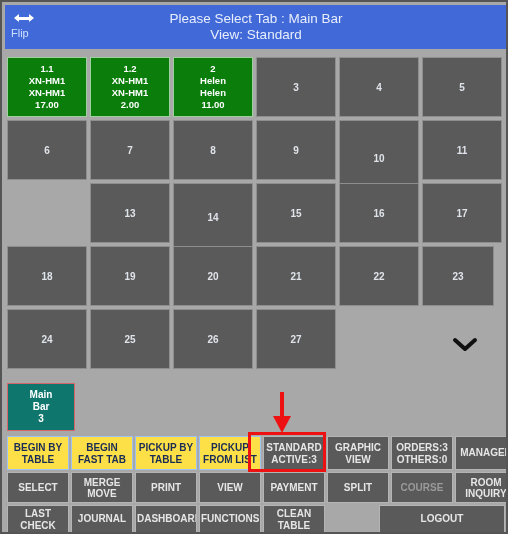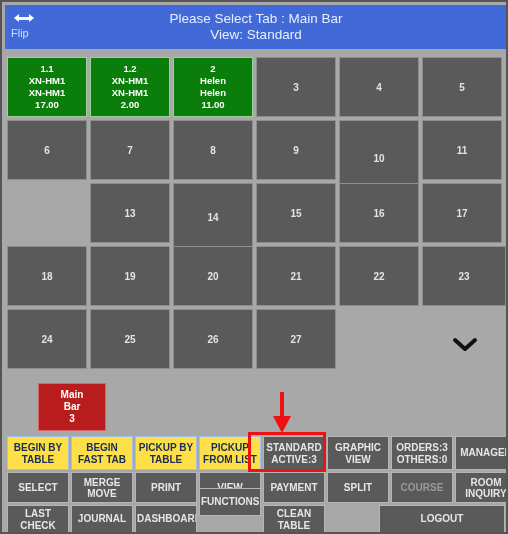--- a/index.html
+++ b/index.html
@@ -115,30 +115,29 @@
   
   #tab-strip {
     position: absolute;
     left: 5px; top: 381px;
     width: 498px; height: 52px;
   }
   .tab-btn {
     position: absolute;
     left: 0; top: 0;
     width: 68px; height: 48px;
-    background: #b91c1c;
+    background: #0f766e;
     border: 1px solid #d4666a;
     box-sizing: border-box;
     color: #ffffff;
     font-size: 10px;
     font-weight: bold;
     line-height: 12px;
     text-align: center;
     cursor: pointer;
-    margin-left: 31px;
   }
   .tab-btn .tl {
     position: absolute; left:0; right:0; top: 50%;
     transform: translateY(-50%);
   }
 
   
   .bbtn {
     position: absolute;
     box-sizing: border-box;
@@ -277,21 +276,21 @@
       </div>
       <div class="cell" style="left: 166px; top: 189px; width: 80px; height: 60px;">
         <div class="num-only">20</div>
       </div>
       <div class="cell" style="left: 249px; top: 189px; width: 80px; height: 60px;">
         <div class="num-only">21</div>
       </div>
       <div class="cell" style="left: 332px; top: 189px; width: 80px; height: 60px;">
         <div class="num-only">22</div>
       </div>
-      <div class="cell" style="left: 415px; top: 189px; width: 84px; height: 60px; padding-left: 28px;">
+      <div class="cell" style="left: 415px; top: 189px; width: 72px; height: 60px; padding-left: 28px;">
         <div class="num-only">23</div>
       </div>
       <div class="cell" style="left: 0px; top: 252px; width: 80px; height: 60px;">
         <div class="num-only">24</div>
       </div>
       <div class="cell" style="left: 83px; top: 252px; width: 80px; height: 60px;">
         <div class="num-only">25</div>
       </div>
       <div class="cell" style="left: 166px; top: 252px; width: 80px; height: 60px;">
         <div class="num-only">26</div>
@@ -415,21 +414,21 @@
       <div class="bbtn" style="left: 69px; top: 503px; width: 62px; height: 28px;">
         <div class="lbl">
           <div>JOURNAL</div>
         </div>
       </div>
       <div class="bbtn" style="left: 133px; top: 503px; width: 62px; height: 28px;">
         <div class="lbl">
           <div>DASHBOARD</div>
         </div>
       </div>
-      <div class="bbtn" style="left: 197px; top: 486px; width: 62px; height: 28px;">
+      <div class="bbtn" style="left: 197px; top: 503px; width: 62px; height: 28px;">
         <div class="lbl">
           <div>FUNCTIONS</div>
         </div>
       </div>
       <div class="bbtn" style="left: 261px; top: 503px; width: 62px; height: 28px;">
         <div class="lbl">
           <div>CLEAN</div>
           <div>TABLE</div>
         </div>
       </div>

